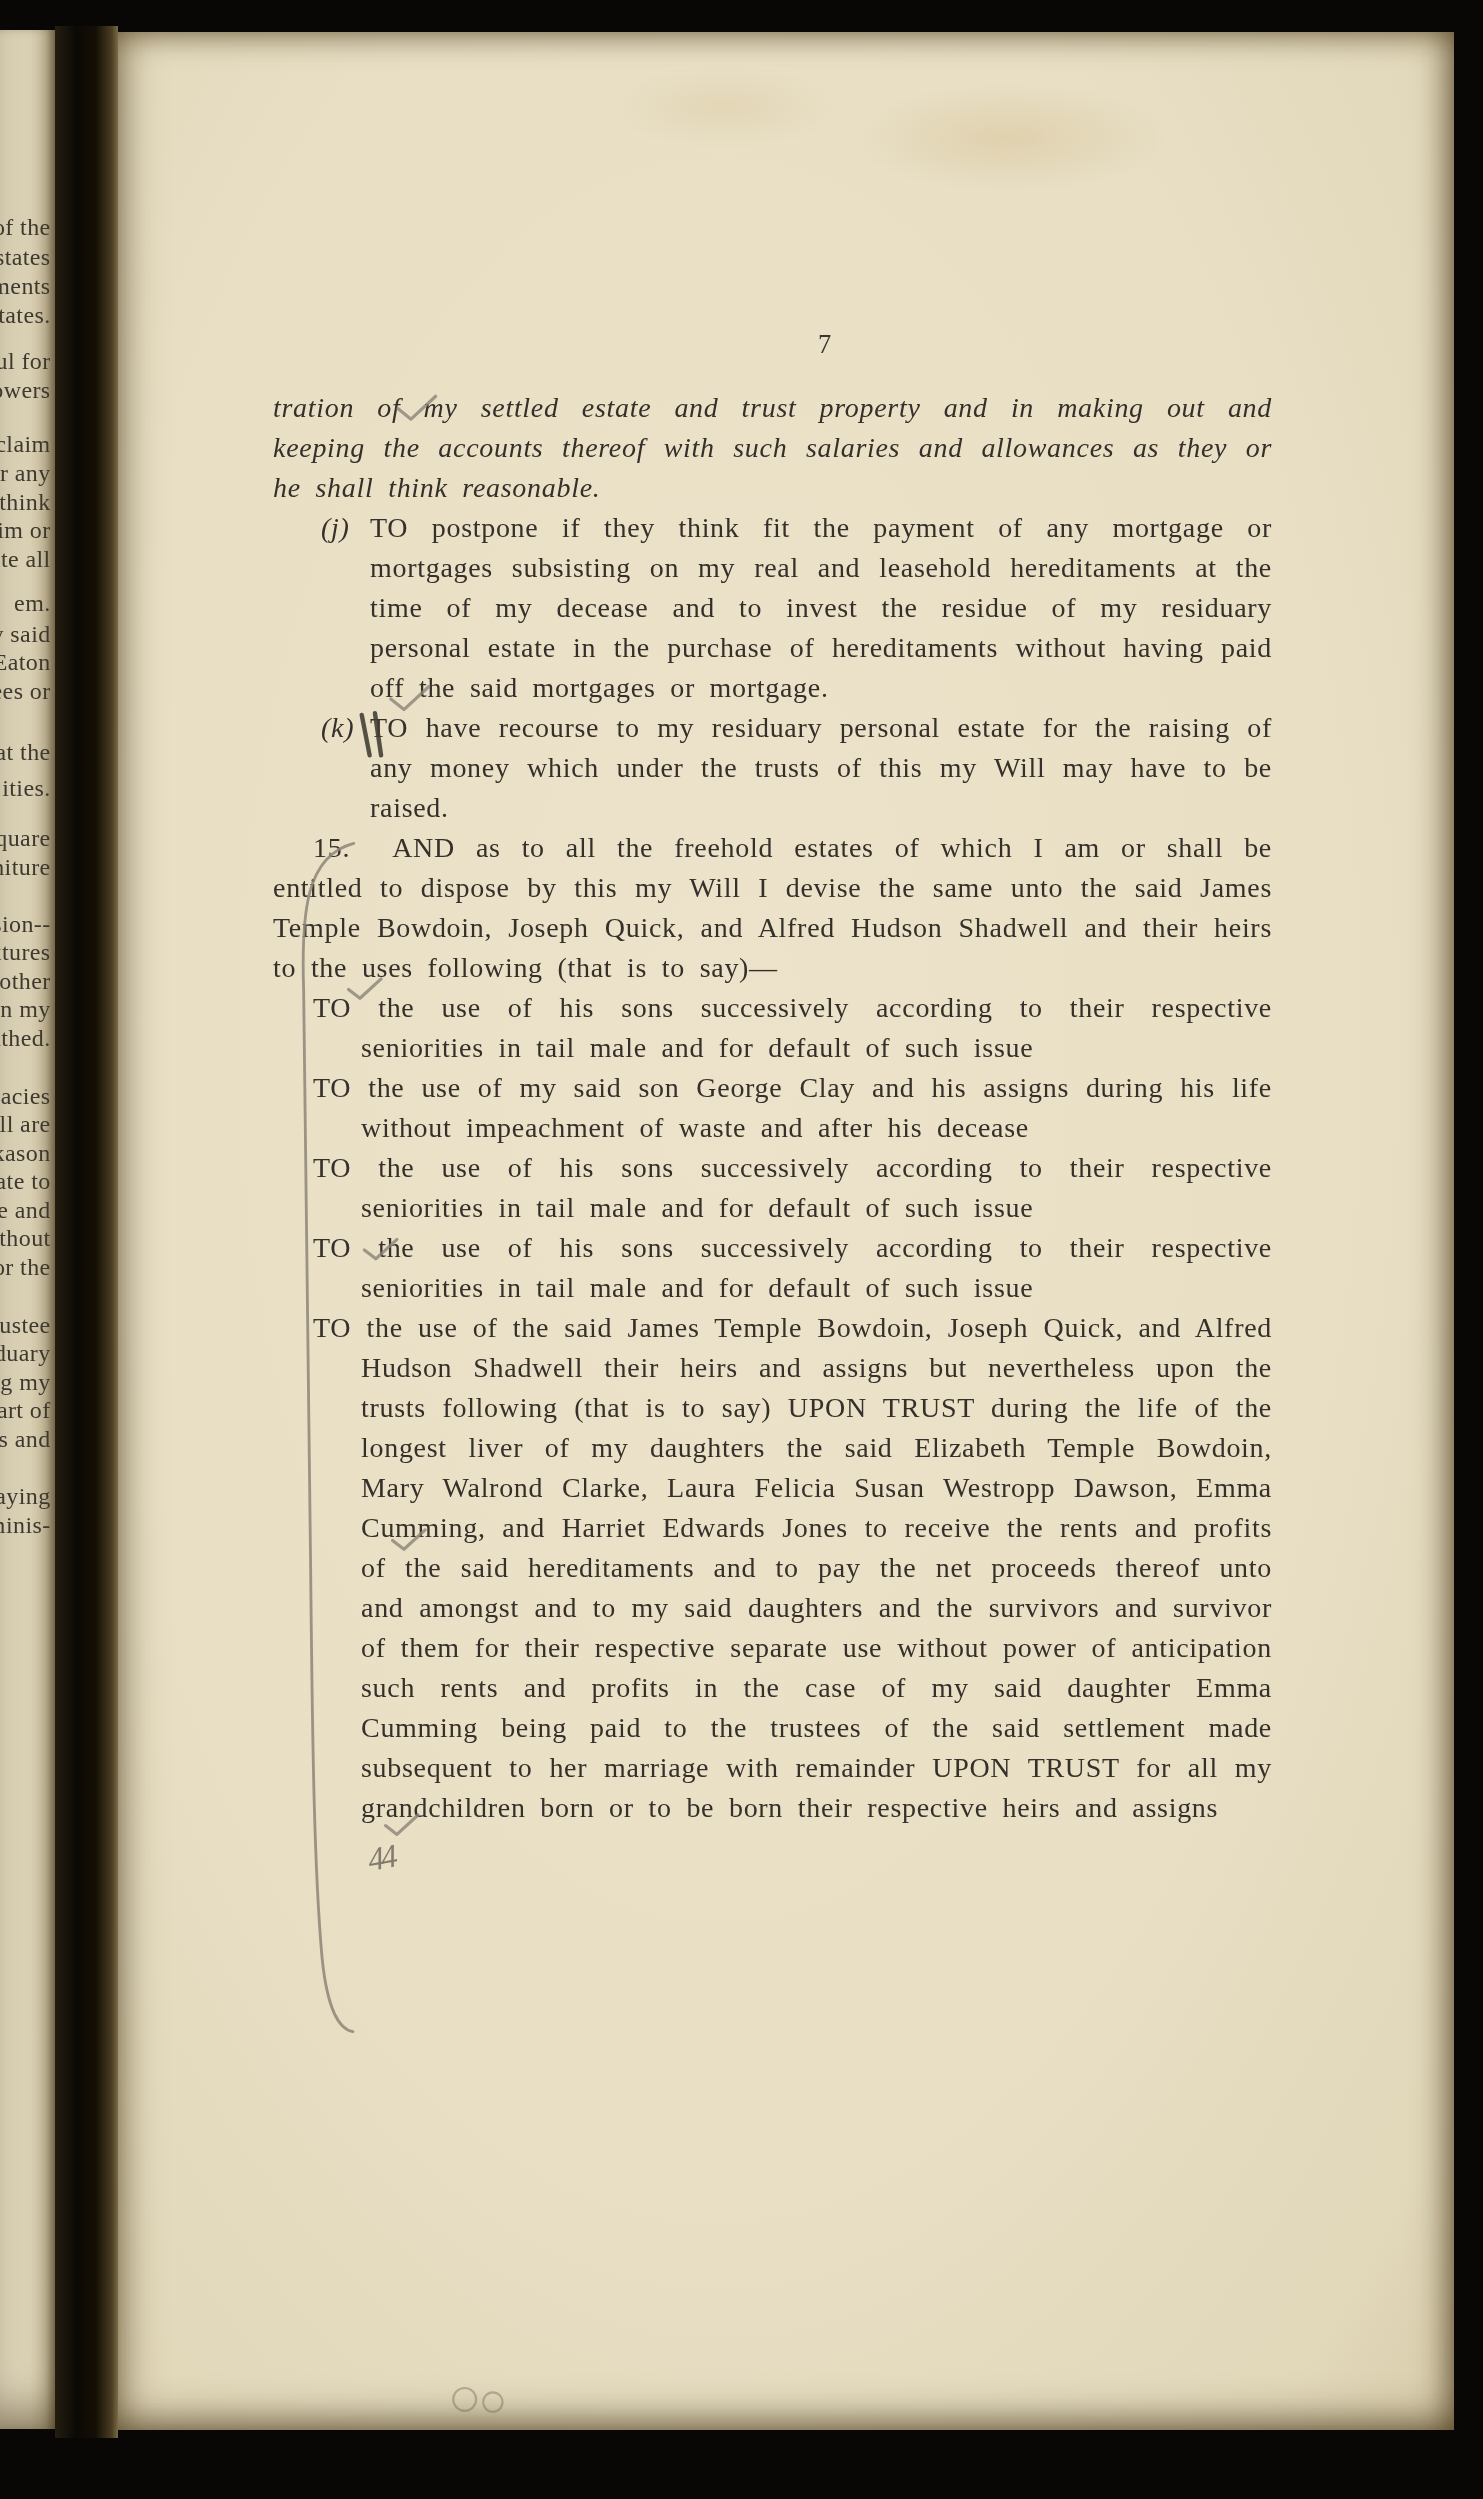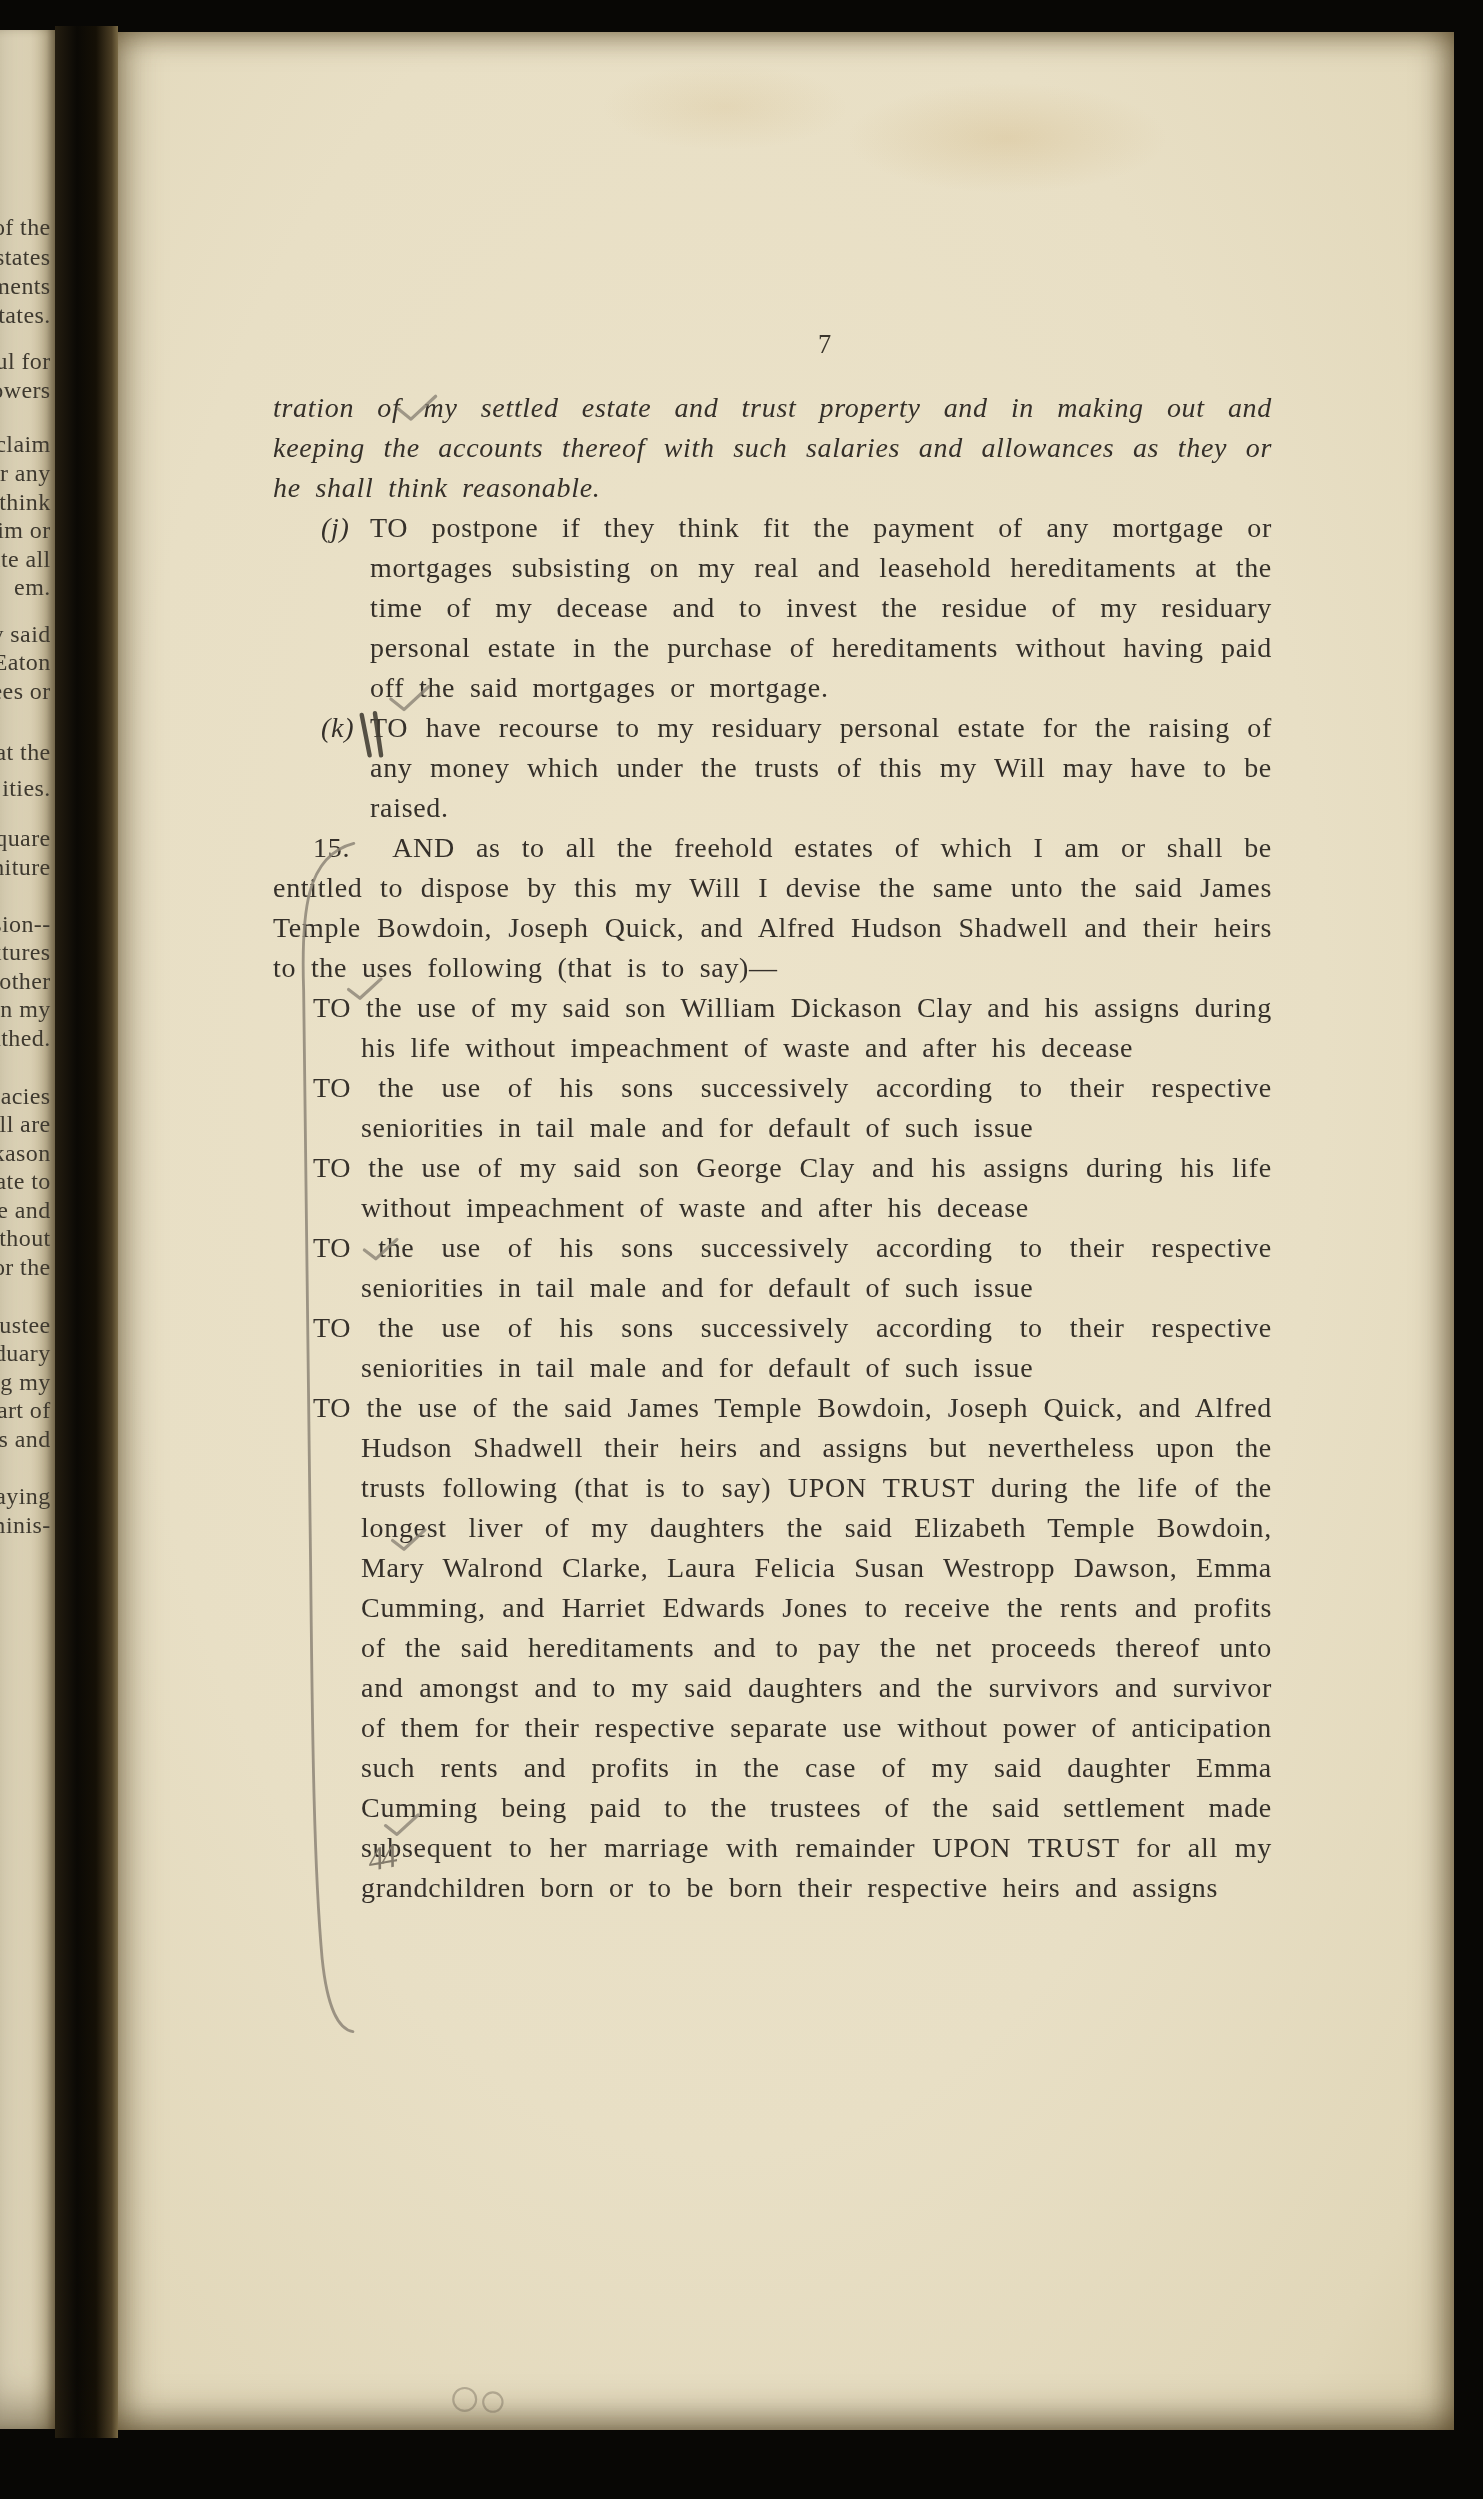--- a/index.html
+++ b/index.html
@@ -59,21 +59,21 @@
     <span class="frag" style="top:214px">ld estates</span>
     <span class="frag" style="top:243px">litaments</span>
     <span class="frag" style="top:272px">tates.</span>
     <span class="frag" style="top:318px">awful for</span>
     <span class="frag" style="top:347px">g powers</span>
     <span class="frag" style="top:401px">te claim</span>
     <span class="frag" style="top:430px">e or any</span>
     <span class="frag" style="top:459px">all think</span>
     <span class="frag" style="top:487px">claim or</span>
     <span class="frag" style="top:516px">ecute all</span>
-    <span class="frag" style="top:544px">em.</span>
+    <span class="frag" style="top:560px">em.</span>
     <span class="frag" style="top:591px">my said</span>
     <span class="frag" style="top:619px">n Eaton</span>
     <span class="frag" style="top:648px">stees or</span>
     <span class="frag" style="top:709px">at the</span>
     <span class="frag" style="top:745px">ities.</span>
     <span class="frag" style="top:795px">Square</span>
     <span class="frag" style="top:824px">urniture</span>
     <span class="frag" style="top:881px">ansion--</span>
     <span class="frag" style="top:909px">fixtures</span>
     <span class="frag" style="top:938px">d other</span>
@@ -108,21 +108,20 @@
         <span>TO postpone if they think fit the payment of any mortgage or mortgages subsisting on my real and leasehold hereditaments at the time of my decease and to invest the residue of my residuary personal estate in the purchase of hereditaments without having paid off the said mortgages or mortgage.</span>
       </p>
 
       <p class="p-clause">
         <span class="clause-label">(k)</span>
         <span>TO have recourse to my residuary personal estate for the raising of any money which under the trusts of this my Will may have to be raised.</span>
       </p>
 
       <p class="p-15">15.&nbsp;&nbsp;AND as to all the freehold estates of which I am or shall be entitled to dispose by this my Will I devise the same unto the said James Temple Bowdoin, Joseph Quick, and Alfred Hudson Shadwell and their heirs to the uses following (that is to say)—</p>
 
-      <p class="p-to">TO the use of my said son William Dickason Clay and his assigns during his life without impeachment of waste and after his decease</p>
       <p class="p-to">TO the use of his sons successively according to their respective seniorities in tail male and for default of such issue</p>
       <p class="p-to">TO the use of my said son George Clay and his assigns during his life without impeachment of waste and after his decease</p>
       <p class="p-to">TO the use of his sons successively according to their respective seniorities in tail male and for default of such issue</p>
       <p class="p-to">TO the use of his sons successively according to their respective seniorities in tail male and for default of such issue</p>
       <p class="p-to">TO the use of the said James Temple Bowdoin, Joseph Quick, and Alfred Hudson Shadwell their heirs and assigns but nevertheless upon the trusts following (that is to say) UPON TRUST during the life of the longest liver of my daughters the said Elizabeth Temple Bowdoin, Mary Walrond Clarke, Laura Felicia Susan Westropp Dawson, Emma Cumming, and Harriet Edwards Jones to receive the rents and profits of the said hereditaments and to pay the net proceeds thereof unto and amongst and to my said daughters and the survivors and survivor of them for their respective separate use without power of anticipation such rents and profits in the case of my said daughter Emma Cumming being paid to the trustees of the said settlement made subsequent to her marriage with remainder UPON TRUST for all my grandchildren born or to be born their respective heirs and assigns</p>
     </div>
   </div>
 
   <svg class="pencil" width="1483" height="2500" viewBox="0 0 1685 2840">
     <path class="bracket" d="M402,958 C348,972 342,1035 345,1125 C349,1345 351,1565 353,1785 C355,1985 357,2125 366,2225 C372,2284 386,2306 401,2308"></path>

